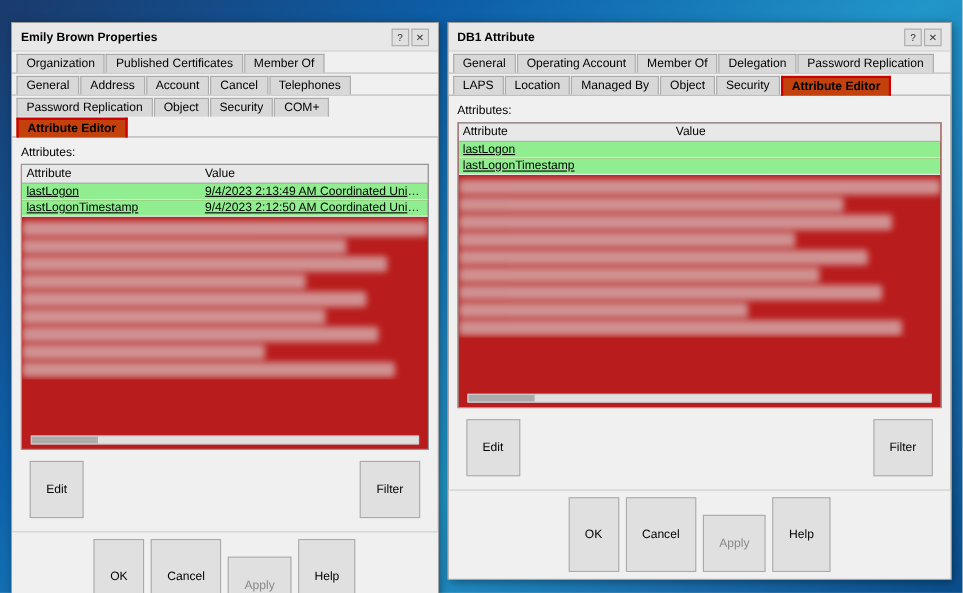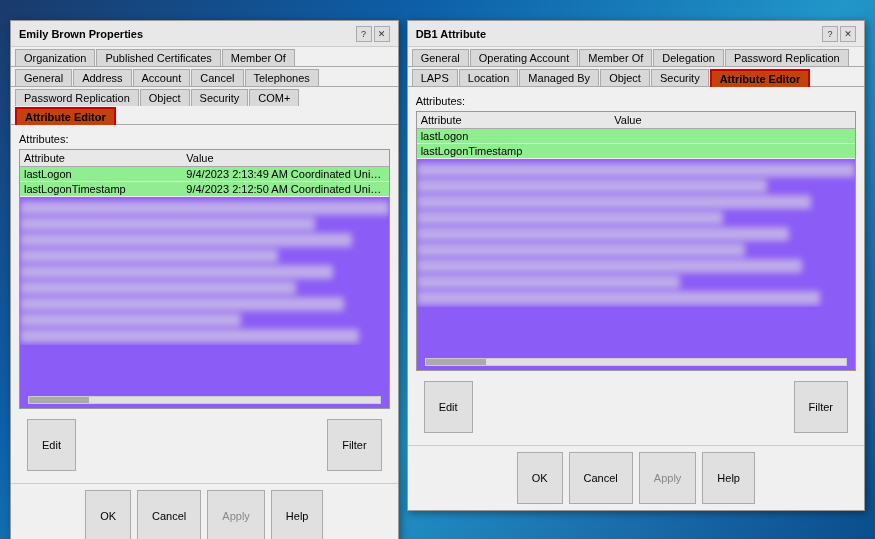--- a/index.html
+++ b/index.html
@@ -122,20 +122,21 @@
     }
 
     .table-row.highlighted {
       background: #90ee90;
     }
 
     .table-row .cell {
       overflow: hidden;
       white-space: nowrap;
       text-overflow: ellipsis;
+      text-decoration: underline;
     }
 
     .table-row .cell:first-child {
       width: 45%;
     }
     .table-row .cell:last-child {
       width: 55%;
     }
 
     .blurred-rows {
@@ -171,35 +172,36 @@
       justify-content: center;
       gap: 6px;
       padding: 6px 8px;
       border-top: 1px solid #ccc;
       background: #f0f0f0;
     }
 
     .btn-gray {
       color: #888;
       cursor: default;
+      margin-top: 16px;
     }
 
     
     .left-dialog {
       width: 390px;
     }
 
     
     .right-dialog {
       width: 460px;
     }
 
     .attr-table-wrap {
       border: 1px solid #999;
-      background: #8b5cf6;
+      background: #b91c1c;
       height: 260px;
       overflow: hidden;
       position: relative;
       margin-bottom: 6px;
     }
   </style>
 </head>
 <body>
 
 <div class="dialog left-dialog">

